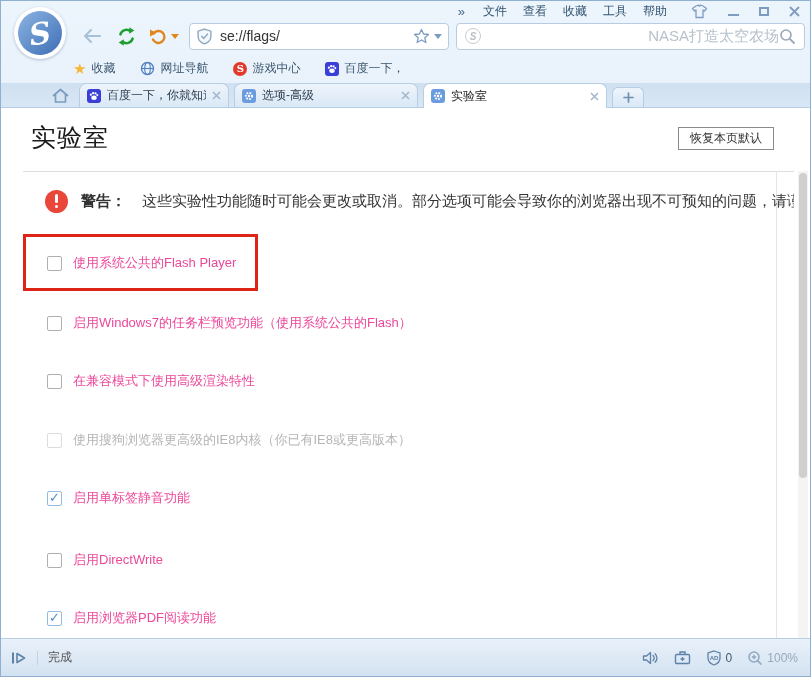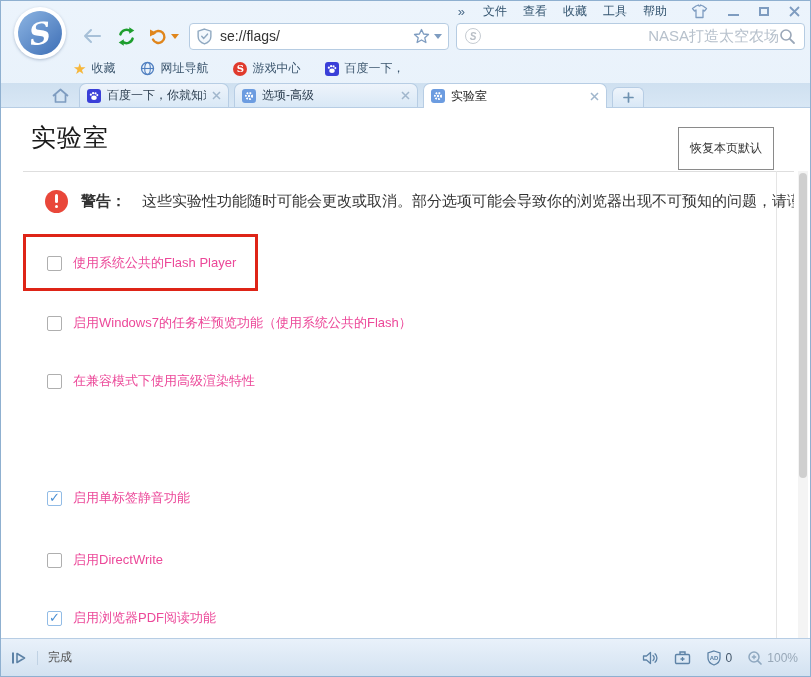--- a/index.html
+++ b/index.html
@@ -69,21 +69,21 @@
                 display:flex; align-items:center; justify-content:center; }
   .tab-close { margin-left:6px; flex:none; display:flex; }
   .newtab { width:32px; height:20px; border:1px solid #b7cde4; border-bottom:none;
             border-radius:6px 6px 0 0; background:linear-gradient(#eef4fb,#d9e8f6);
             display:flex; align-items:center; justify-content:center; }
 
   
   .content { position:absolute; left:0; right:0; top:107px; bottom:22px; background:#fff; }
   .page-title { position:absolute; left:30px; top:13px; font-size:25px; color:#1a1a1a; letter-spacing:1px; }
   .reset-btn { position:absolute; right:36px; top:19px; background:#fff; border:1px solid #8a8a8a;
-               font-size:12px; color:#333; padding:12px 11px; }
+               font-size:12px; color:#333; padding:2px 11px; }
   .divider { position:absolute; left:22px; right:16px; top:63px; border-top:1px solid #dedede; }
   .right-border { position:absolute; right:33px; top:63px; bottom:0; width:1px; background:#e5e5e5; }
 
   .warning { position:absolute; left:44px; right:16px; top:81px; height:24px; display:flex;
              align-items:center; white-space:nowrap; overflow:hidden; }
   .warn-circle { width:23px; height:23px; border-radius:50%; background:#e9473a; position:relative; flex:none; }
   .warn-circle::before { content:""; position:absolute; left:10px; top:4px; width:3px; height:9px;
              background:#fff; border-radius:2px; }
   .warn-circle::after { content:""; position:absolute; left:10px; top:15px; width:3px; height:3px;
              background:#fff; border-radius:50%; }
@@ -314,20 +314,24 @@
       <span class="flag-label">使用系统公共的Flash Player</span>
     </div>
     <div class="flag-row" style="top:206px;">
       <span class="checkbox"></span>
       <span class="flag-label">启用Windows7的任务栏预览功能（使用系统公共的Flash）</span>
     </div>
     <div class="flag-row" style="top:264px;">
       <span class="checkbox"></span>
       <span class="flag-label">在兼容模式下使用高级渲染特性</span>
     </div>
+    <div class="flag-row disabled" style="top:323px;">
+      <span class="checkbox"></span>
+      <span class="flag-label">使用搜狗浏览器更高级的IE8内核（你已有IE8或更高版本）</span>
+    </div>
     <div class="flag-row checked" style="top:381px;">
       <span class="checkbox"></span>
       <span class="flag-label">启用单标签静音功能</span>
     </div>
     <div class="flag-row" style="top:443px;">
       <span class="checkbox"></span>
       <span class="flag-label">启用DirectWrite</span>
     </div>
     <div class="flag-row checked" style="top:501px;">
       <span class="checkbox"></span>

